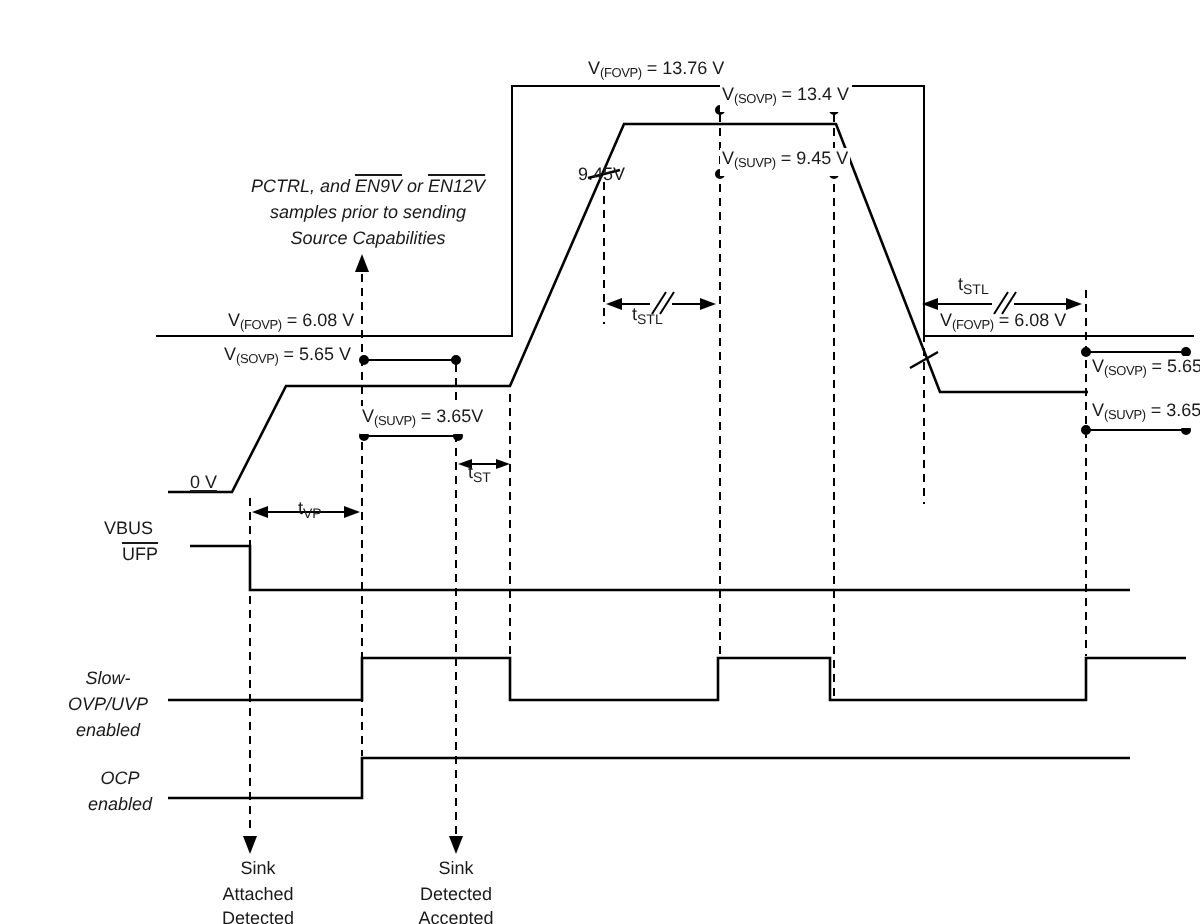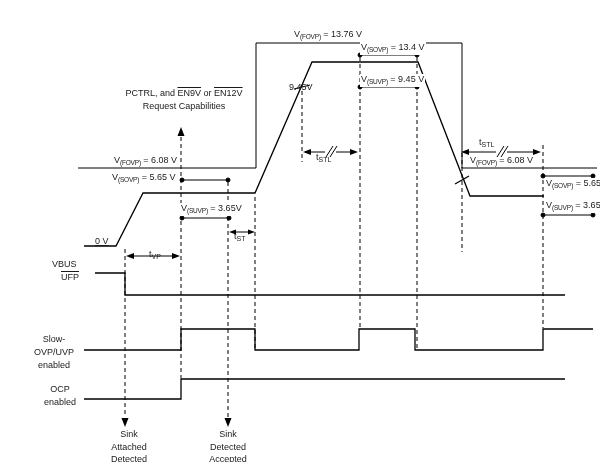--- a/index.html
+++ b/index.html
@@ -7,21 +7,21 @@
     position:relative;width:600px;height:462px;background:#ffffff;
     font-family:"Liberation Sans",sans-serif;color:#1a1a1a;overflow:hidden;
   }
   #wires{position:absolute;left:0;top:0;}
   .lbl{position:absolute;font-size:9px;line-height:10px;white-space:nowrap;color:#1a1a1a;}
   .sub{font-size:6.5px;vertical-align:-1.5px;letter-spacing:-0.2px;}
   .tsub{font-size:7px;vertical-align:-2px;}
   .ov{text-decoration:overline;}
   .cblock{text-align:center;white-space:normal;}
   .cblock div{line-height:12.5px;}
-  .lh13 div{line-height:13px;}
+  .lh13 div{line-height:13px;font-style:italic;}
   .bgw{background:#ffffff;padding:0 1px;}
 </style>
 </head>
 <body>
 
 <div id="stage">
 
   <svg id="wires" width="600" height="462" viewBox="0 0 600 462">
 
     <path d="M78,168 H256 V43 H462 V168 H597" fill="none" stroke="#000" stroke-width="1"></path>
@@ -127,21 +127,22 @@
   <div class="lbl bgw" style="left:360px;top:74px;">
     <span>V</span><span class="sub">(SUVP)</span><span> = 9.45 V</span>
   </div>
 
   <div class="lbl" style="left:269px;top:82px;padding-left:20px;">
     <span>9.45V</span>
   </div>
 
   <div class="lbl cblock lh13" style="left:120px;top:87px;width:128px;">
     <div><span>PCTRL, and </span><span class="ov">EN9V</span><span> or </span><span class="ov">EN12V</span></div>
-    <div>Request Capabilities</div>
+    <div>samples prior to sending</div>
+    <div>Source Capabilities</div>
   </div>
 
   <div class="lbl" style="left:114px;top:155px;">
     <span>V</span><span class="sub">(FOVP)</span><span> = 6.08 V</span>
   </div>
 
   <div class="lbl" style="left:112px;top:172px;">
     <span>V</span><span class="sub">(SOVP)</span><span> = 5.65 V</span>
   </div>
 

